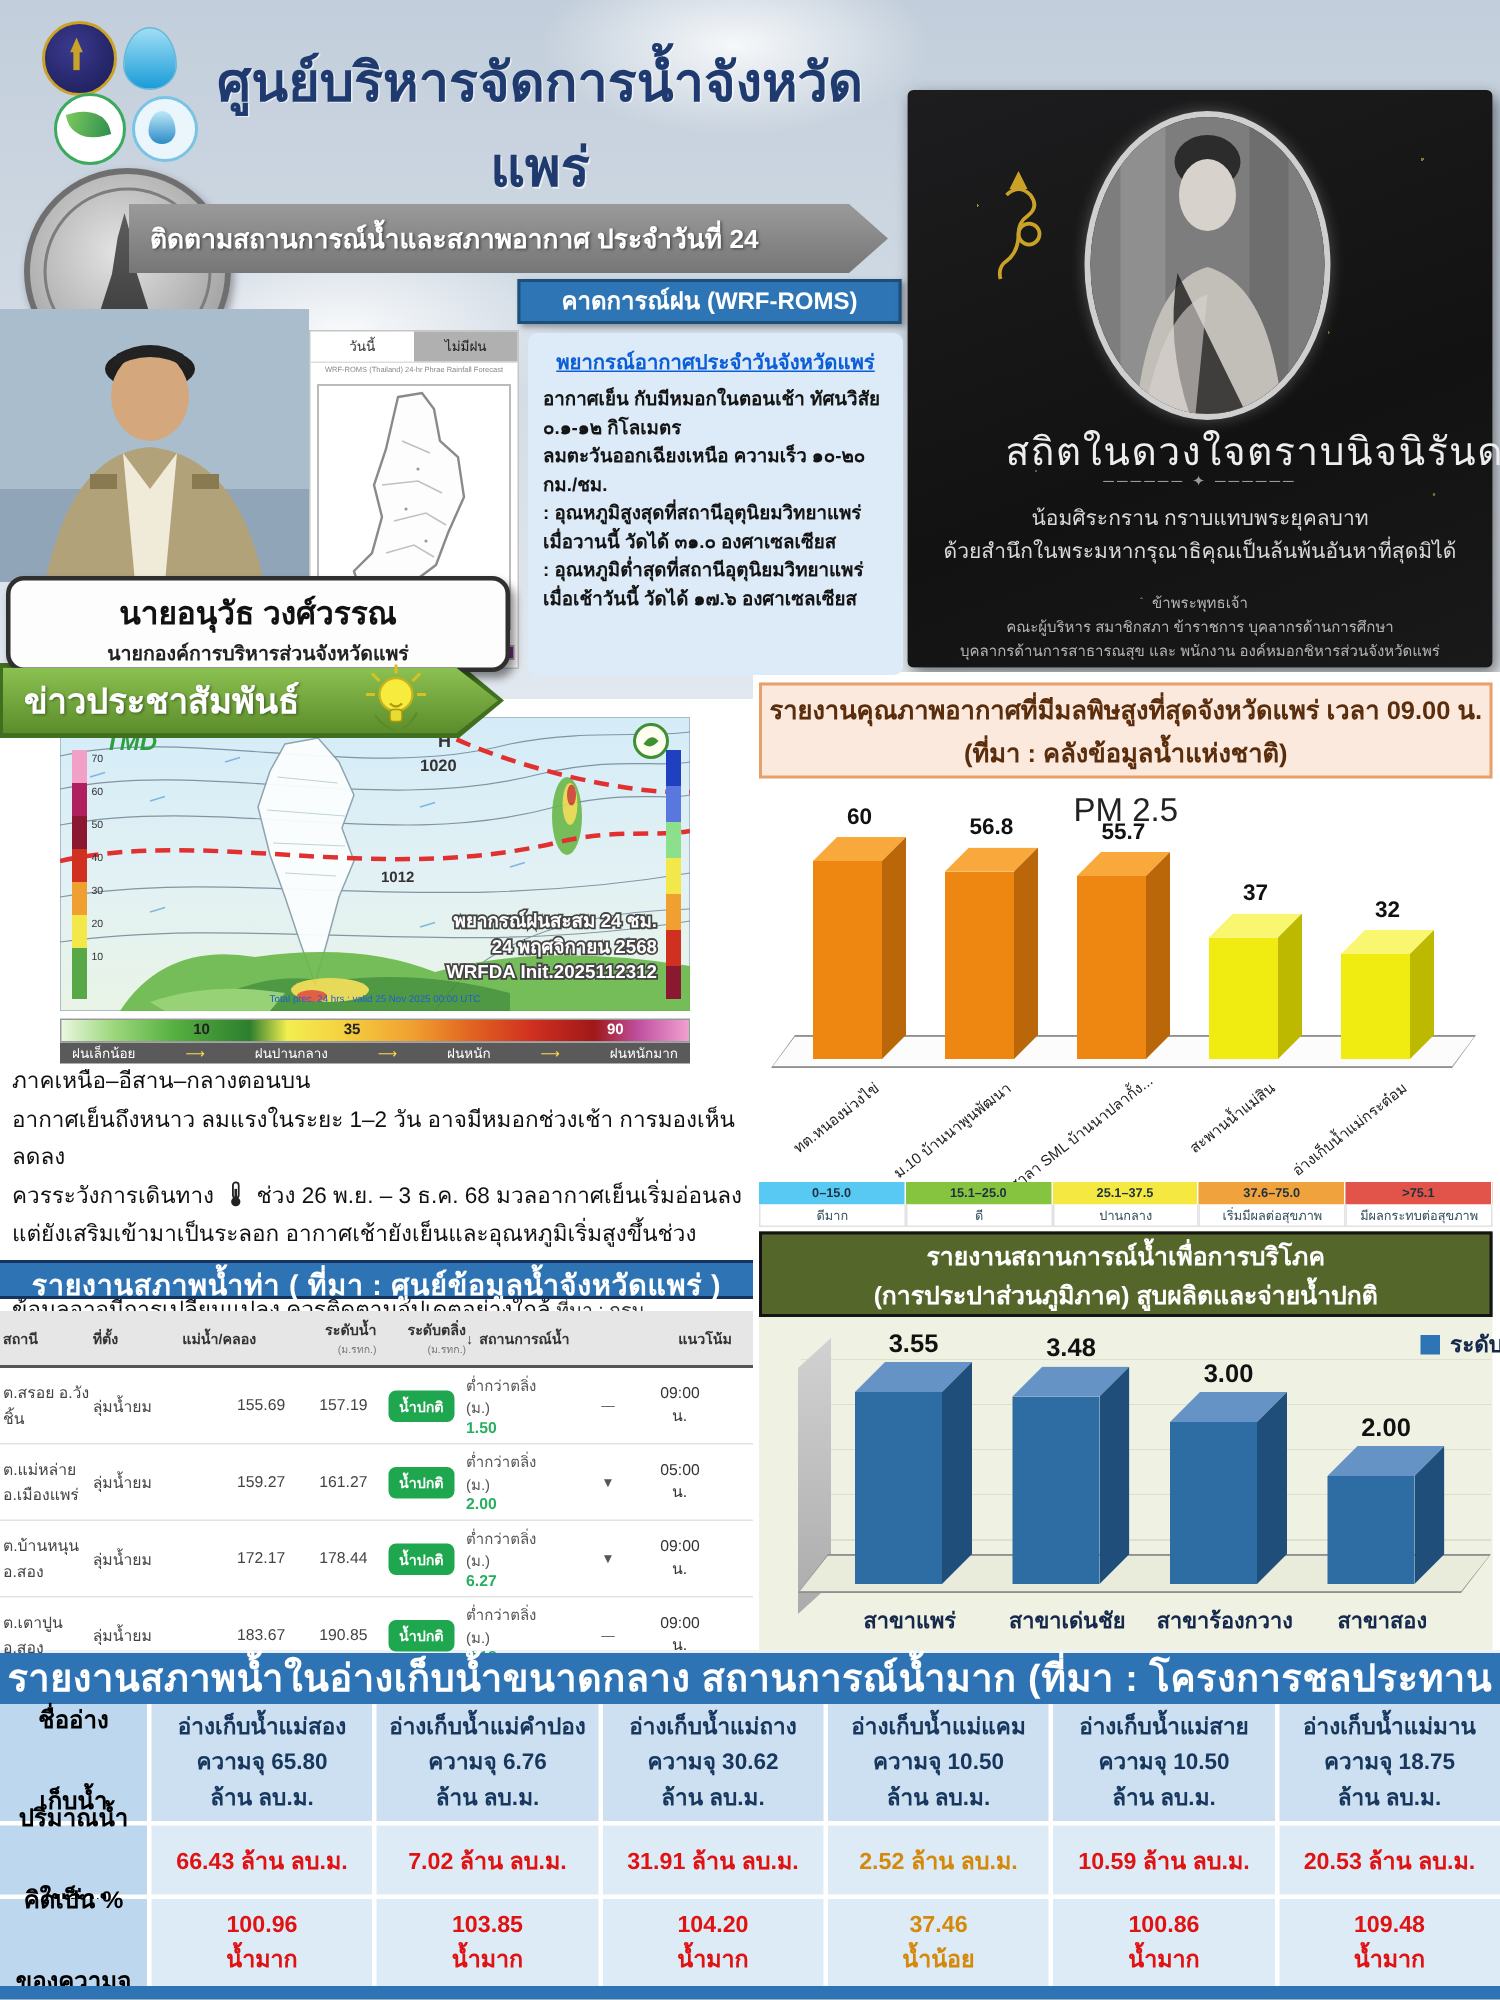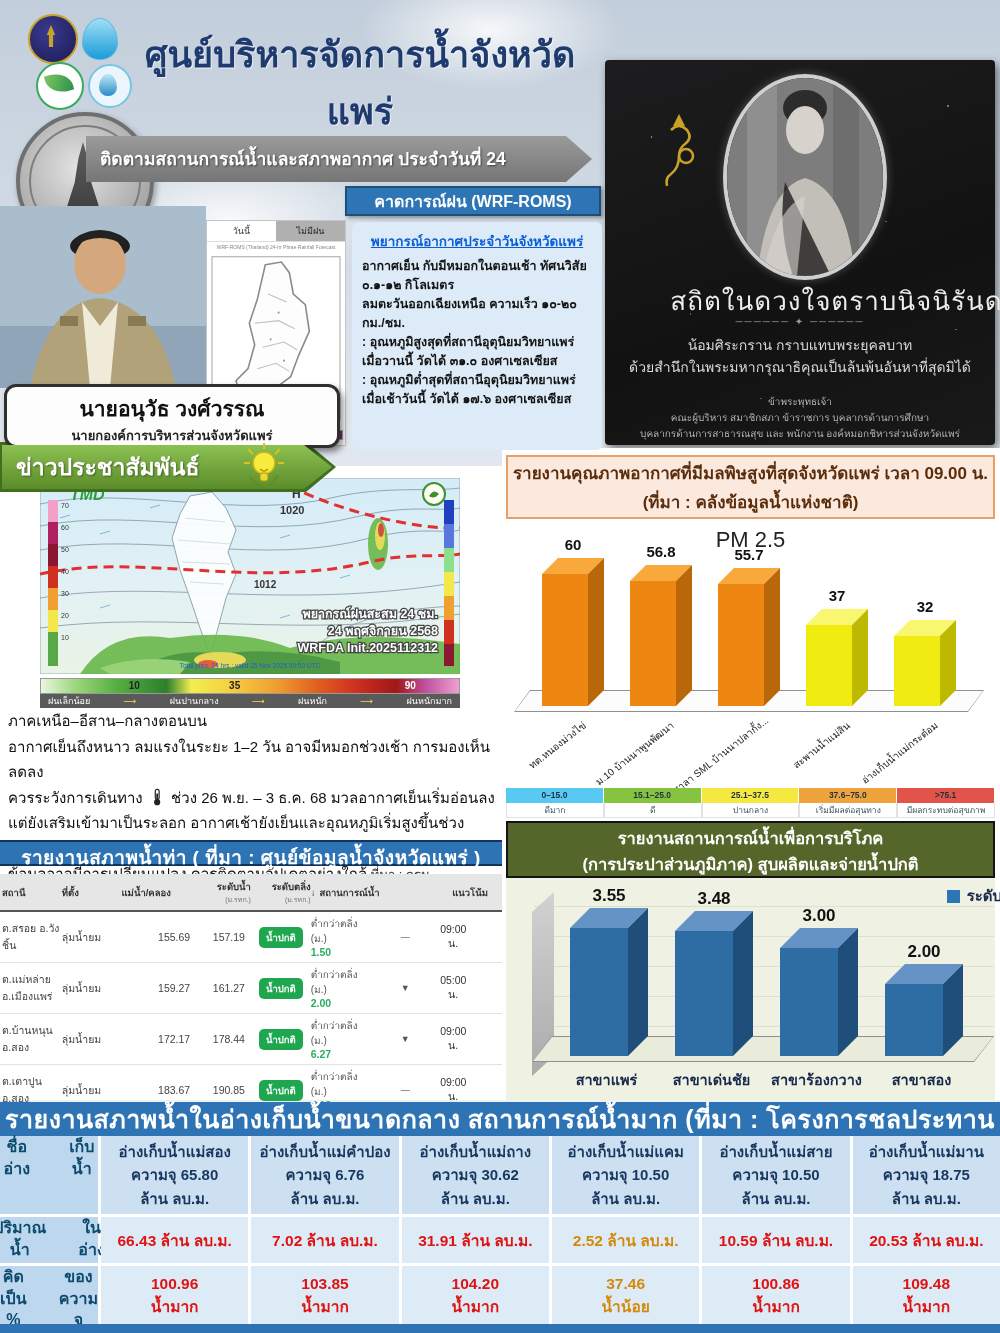--- a/index.html
+++ b/index.html
@@ -118,21 +118,21 @@
   .ws-legend .sq{display:inline-block;width:13px;height:13px;background:#2e75b6;vertical-align:-2px;margin-right:7px;}
   .ws-plot{position:absolute;left:48px;top:28px;width:420px;height:196px;}
   .ws-grid{position:absolute;left:-20px;top:0;width:460px;height:150px;z-index:0;
     background:repeating-linear-gradient(to bottom,#dde0cc 0 1px,transparent 1px 30px);}
   .ws-cat{position:absolute;width:105px;text-align:center;font-size:14.5px;font-weight:bold;color:#16294d;top:162px;}
   
   .res-header{position:absolute;left:0;top:1102px;width:1000px;height:34px;background:#2e74b5;color:#fff;font-weight:bold;font-size:25px;
     text-align:center;line-height:34px;letter-spacing:.5px;}
   .res-table{position:absolute;left:0;top:1136px;width:1000px;display:grid;grid-template-columns:98px repeat(6,1fr);
     grid-template-rows:78px 46px 58px;gap:3px;background:#fff;}
-  .res-label{background:#bdd7ee;color:#0c4a6e;font-weight:bold;font-size:16px;display:flex;flex-direction:row;justify-content:center;text-align:center;line-height:1.35;gap:32px;}
+  .res-label{background:#bdd7ee;color:#000000;font-weight:bold;font-size:16px;display:flex;flex-direction:column;justify-content:center;text-align:center;line-height:1.35;gap:32px;}
   .res-name{background:#cde0f1;color:#17375e;font-weight:bold;font-size:15px;display:flex;flex-direction:column;justify-content:center;text-align:center;line-height:1.55;}
   .res-vol{background:#ddebf7;color:#e01212;font-weight:bold;font-size:15.5px;display:flex;align-items:center;justify-content:center;}
   .res-pct{background:#ddebf7;color:#e01212;font-weight:bold;font-size:15.5px;display:flex;flex-direction:column;justify-content:center;text-align:center;line-height:1.5;}
   .res-low{color:#d5890a;}
   .bottom-strip{position:absolute;left:0;top:1324px;width:1000px;height:9px;background:#2e74b5;}
 </style>
 </head>
 <body>
 
 <div class="page">
@@ -483,21 +483,21 @@
 
   <div class="aqi-legend" id="aqi-legend">
       <div class="aqi-range" style="background: rgb(88, 201, 243);">0–15.0</div>
       <div class="aqi-range" style="background: rgb(134, 196, 64);">15.1–25.0</div>
       <div class="aqi-range" style="background: rgb(244, 232, 65);">25.1–37.5</div>
       <div class="aqi-range" style="background: rgb(240, 162, 60);">37.6–75.0</div>
       <div class="aqi-range" style="background: rgb(226, 83, 73);">&gt;75.1</div>
       <div class="aqi-label">ดีมาก</div>
       <div class="aqi-label">ดี</div>
       <div class="aqi-label">ปานกลาง</div>
-      <div class="aqi-label">เริ่มมีผลต่อสุนทาง</div>
+      <div class="aqi-label">เริ่มมีผลต่อสุขภาพ</div>
       <div class="aqi-label">มีผลกระทบต่อสุขภาพ</div>
     </div>
 
   <div class="supply-header">
     <div>รายงานสถานการณ์น้ำเพื่อการบริโภค</div>
     <div>(การประปาส่วนภูมิภาค) สูบผลิตและจ่ายน้ำปกติ</div>
   </div>
   <div class="supply-area">
     <div class="ws-legend">
       <span class="sq"></span><span>ระดับน้ำ ม.</span>

